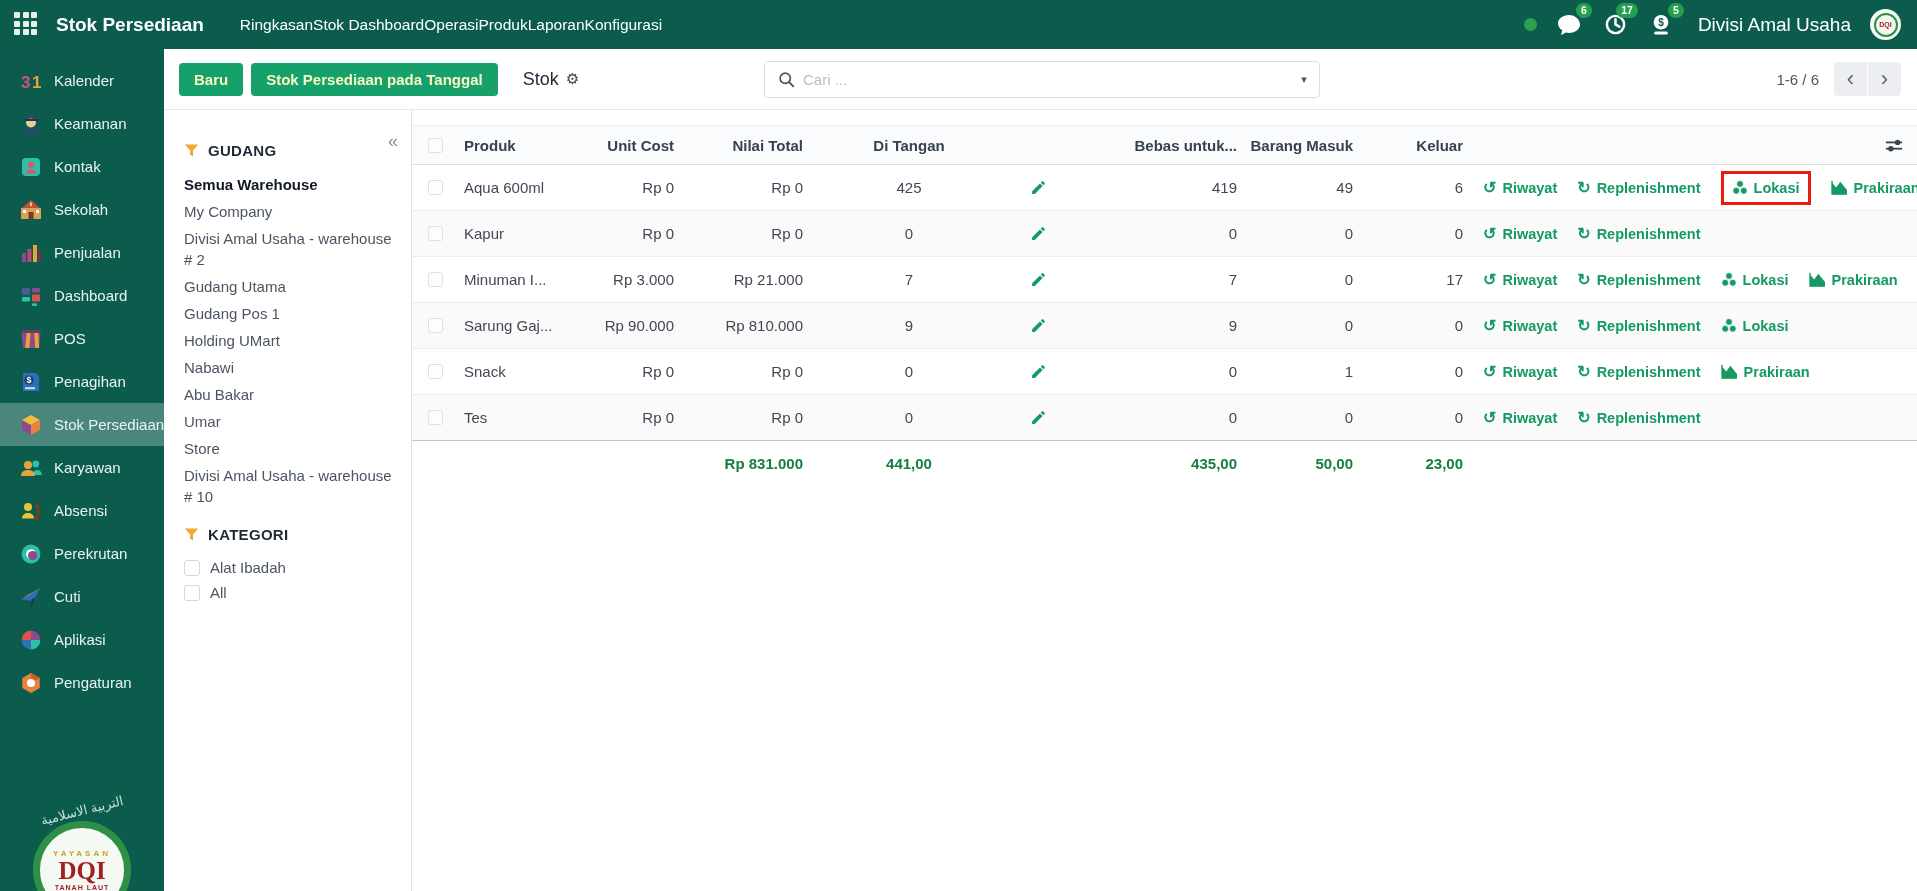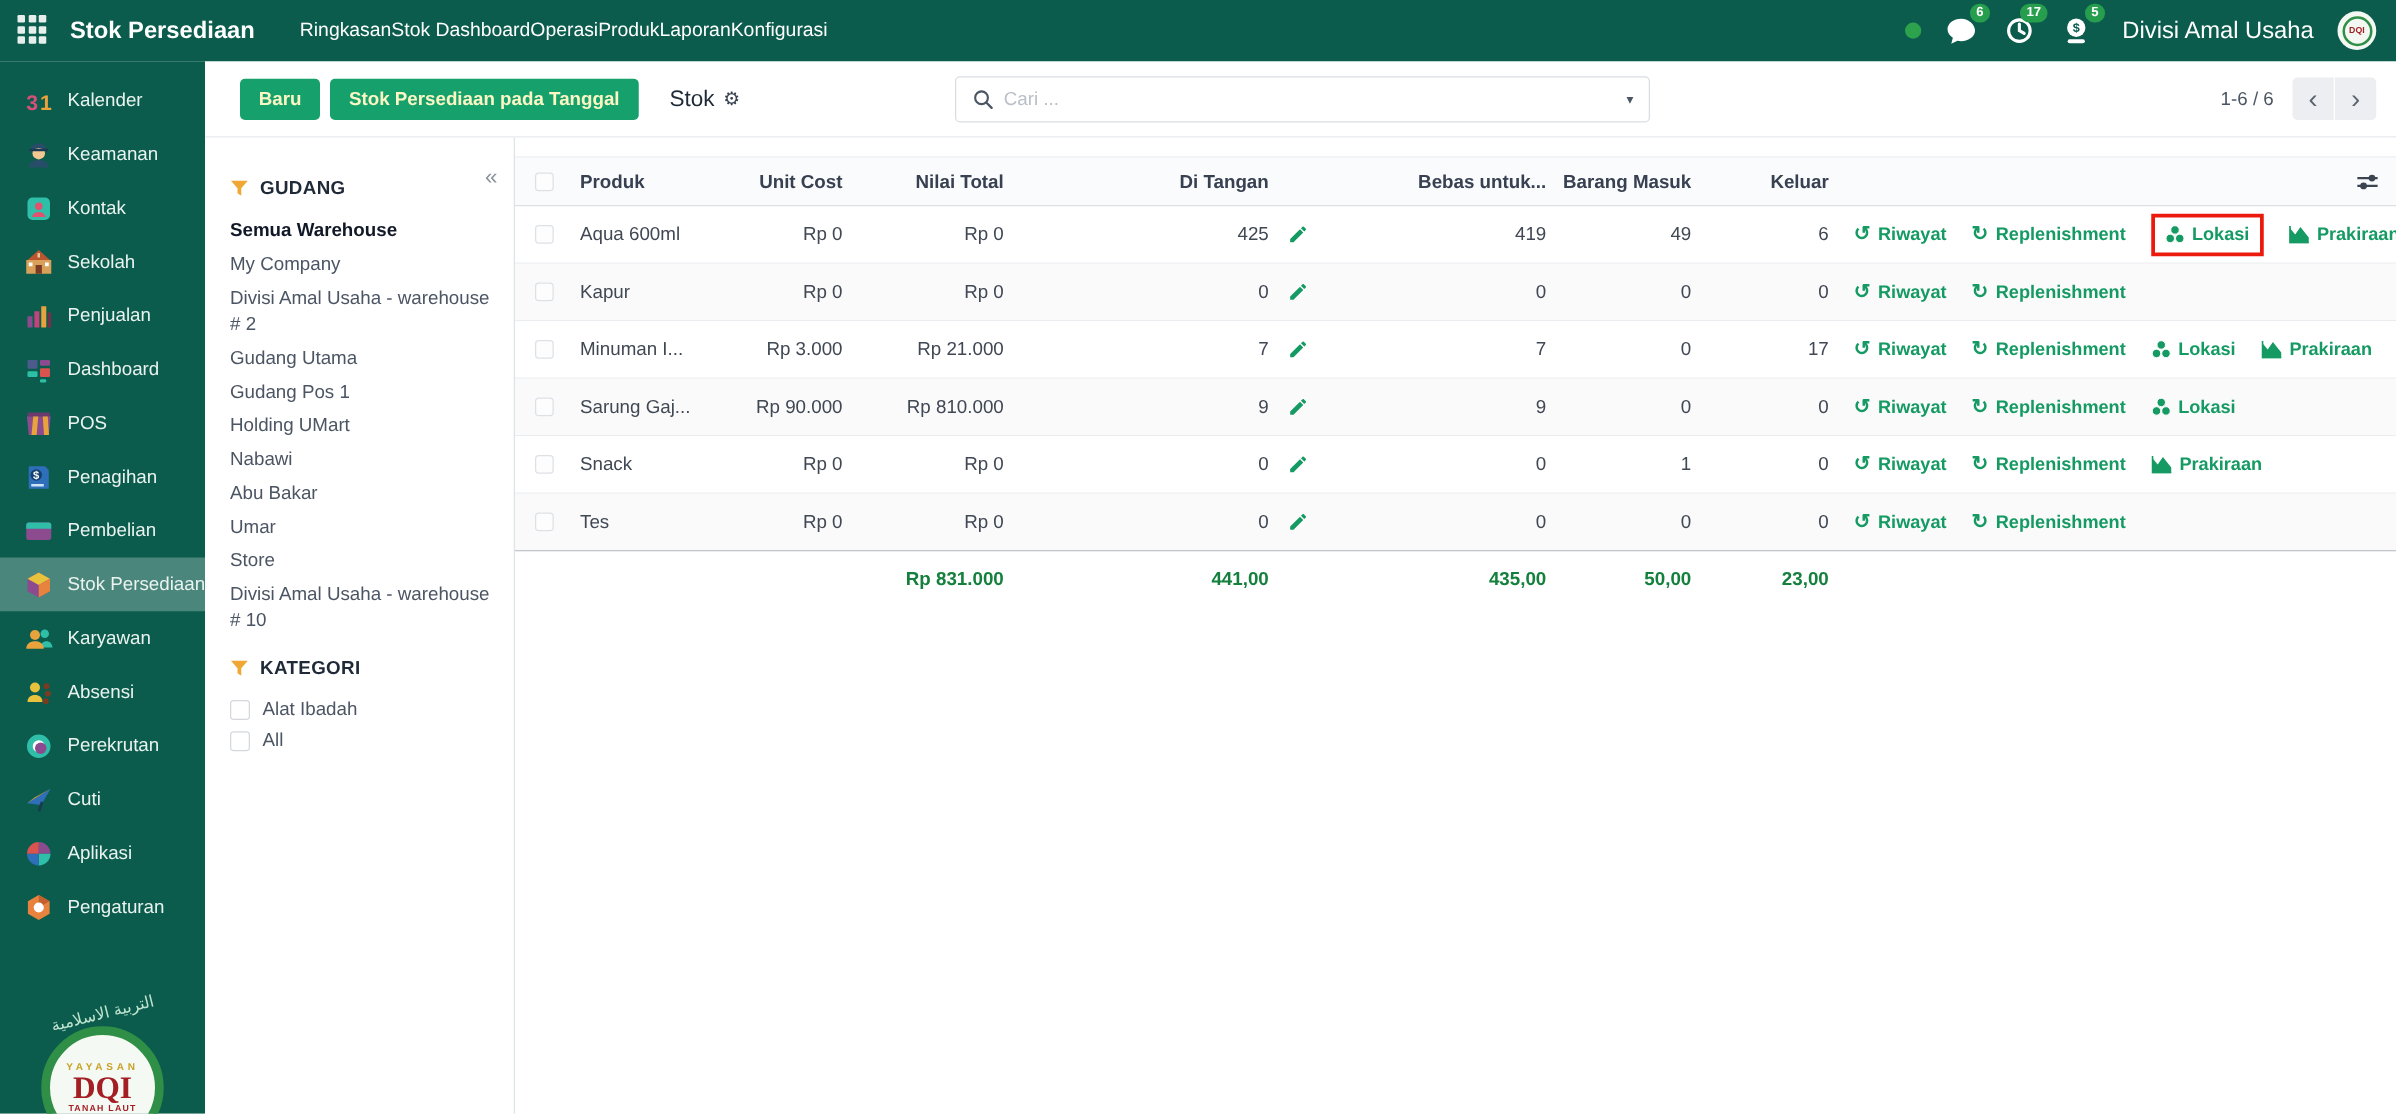--- a/index.html
+++ b/index.html
@@ -28,21 +28,21 @@
   .side-ico { width:24px; height:24px; flex:0 0 24px; display:flex; align-items:center; justify-content:center; }
   .side-ico svg { width:24px; height:24px; }
   .sidebar-logo { position:absolute; bottom:-28px; left:0; width:164px; text-align:center; }
   .logo-arabic { display:block; color:#bfe3cf; font-size:13px; transform:rotate(-14deg); margin-bottom:3px; }
   .logo-circle { width:98px; height:98px; margin:0 auto; border-radius:50%; border:7px solid #2f8f46; background:#f4f9f3; display:flex; flex-direction:column; align-items:center; justify-content:center; }
   .logo-arch { color:#c9a227; font-size:8px; letter-spacing:3px; font-weight:bold; }
   .logo-dqi { color:#a31f24; font-size:25px; font-weight:bold; font-family:"Liberation Serif", serif; line-height:26px; }
   .logo-sub { color:#a31f24; font-size:7px; font-weight:bold; letter-spacing:1px; }
 
   
-  .control-bar { position:absolute; left:164px; top:49px; width:1753px; height:61px; background:#fff; border-bottom:1px solid #e7e9ed; display:flex; align-items:center; padding:0 16px 0 28px; z-index:10; }
+  .control-bar { position:absolute; left:164px; top:49px; width:1753px; height:61px; background:#fff; border-bottom:1px solid #e7e9ed; display:flex; align-items:center; padding:0 16px 0 15px; z-index:10; }
   .btn { border:none; border-radius:4px; background:#16a06c; color:#fbf7c4; font-weight:bold; font-size:15px; height:33px; padding:0 15px; cursor:pointer; font-family:inherit; white-space:nowrap; }
   .btn + .btn { margin-left:8px; }
   .view-title { font-size:18px; color:#1f2937; margin-left:25px; display:flex; align-items:center; gap:7px; white-space:nowrap; }
   .gear { font-size:15px; color:#374151; cursor:pointer; }
   .searchbox { position:absolute; left:600px; top:12px; width:556px; height:37px; border:1px solid #d9dde2; border-radius:4px; background:#fff; display:flex; align-items:center; padding:0 0 0 13px; }
   .searchbox svg { flex:0 0 auto; }
   .search-input { flex:1; border:none; outline:none; font-size:15px; color:#374151; padding:0 8px; font-family:inherit; background:transparent; }
   .search-input::placeholder { color:#b9bfc6; }
   .search-toggle { width:30px; height:100%; display:flex; align-items:center; justify-content:center; color:#4b5563; font-size:11px; cursor:pointer; }
   .pager { margin-left:auto; display:flex; align-items:center; gap:15px; font-size:15px; color:#4b5563; }
@@ -64,21 +64,21 @@
   
   .table-area { position:absolute; left:412px; top:110px; width:1505px; height:781px; background:#fff; }
   .thead { display:flex; align-items:center; height:40px; margin-top:15px; background:#fafbfc; border-top:1px solid #eef0f3; border-bottom:1px solid #dde1e6; font-size:15px; color:#374151; font-weight:bold; position:relative; }
   .trow { display:flex; align-items:center; height:46px; border-bottom:1px solid #ebedf0; font-size:15px; color:#404854; background:#fff; }
   .tbody .trow:nth-child(even) { background:#fafafb; }
   .tfoot { display:flex; align-items:center; height:45px; border-top:1px solid #c4c8cd; margin-top:-1px; font-weight:bold; font-size:15px; color:#15803d; }
   .c-cb   { flex:0 0 46px; display:flex; justify-content:center; }
   .c-prod { flex:0 0 106px; padding-left:6px; white-space:nowrap; overflow:hidden; }
   .c-cost { flex:0 0 110px; text-align:right; white-space:nowrap; }
   .c-tot  { flex:0 0 129px; text-align:right; white-space:nowrap; }
-  .c-tang { flex:0 0 212px; text-align:right; white-space:nowrap; }
+  .c-tang { flex:0 0 212px; text-align:center; white-space:nowrap; }
   .c-pen  { flex:0 0 55px; display:flex; align-items:center; padding-left:15px; }
   .c-beb  { flex:0 0 167px; text-align:right; white-space:nowrap; overflow:hidden; }
   .c-mas  { flex:0 0 116px; text-align:right; white-space:nowrap; }
   .c-kel  { flex:0 0 110px; text-align:right; white-space:nowrap; }
   .c-act  { flex:1; display:flex; align-items:center; gap:20px; padding-left:20px; }
   .cb-s { width:15px; height:15px; border:1px solid #dde1e6; border-radius:3px; background:#fdfdfe; }
   .action-btn { display:flex; align-items:center; gap:6px; color:#149a62; font-weight:bold; font-size:14.5px; cursor:pointer; white-space:nowrap; }
   .a-glyph { font-size:16px; line-height:1; font-weight:bold; }
   .red-box { border:3px solid #ea1b0d; padding:6px 8px; display:flex; align-items:center; }
   .opt-cols { position:absolute; right:14px; top:12px; cursor:pointer; }
@@ -219,29 +219,20 @@
   <div class="side-item">
     <span class="side-ico">
         <svg viewBox="0 0 24 24">
           <path d="M4 3h13l3 3v15H4z" fill="#2f6fba"></path>
           <circle cx="10" cy="10" r="4.6" fill="#123f6e"></circle>
           <text x="10" y="13.2" font-size="9" font-weight="bold" fill="#fff" text-anchor="middle" font-family="Liberation Sans, sans-serif">$</text>
           <rect x="6" y="17.2" width="10" height="2" fill="#cfe3f7"></rect>
         </svg>
       </span>
     <span>Penagihan</span>
-  </div>
-  <div class="side-item">
-    <span class="side-ico">
-        <svg viewBox="0 0 24 24">
-          <rect x="2" y="5" width="20" height="14" rx="2" fill="#8c4a8f"></rect>
-          <path d="M2 7a2 2 0 0 1 2-2h16a2 2 0 0 1 2 2v3H2z" fill="#2fbfa8"></path>
-        </svg>
-      </span>
-    <span>Pembelian</span>
   </div>
   <div class="side-item active">
     <span class="side-ico">
         <svg viewBox="0 0 24 24">
           <path d="M12 2 3 7v10l9 5 9-5V7z" fill="#8c4a8f"></path>
           <path d="M12 2 3 7l9 5 9-5z" fill="#e8c23d"></path>
           <path d="M12 12v10l9-5V7z" fill="#e8833d"></path>
         </svg>
       </span>
     <span>Stok Persediaan</span>

